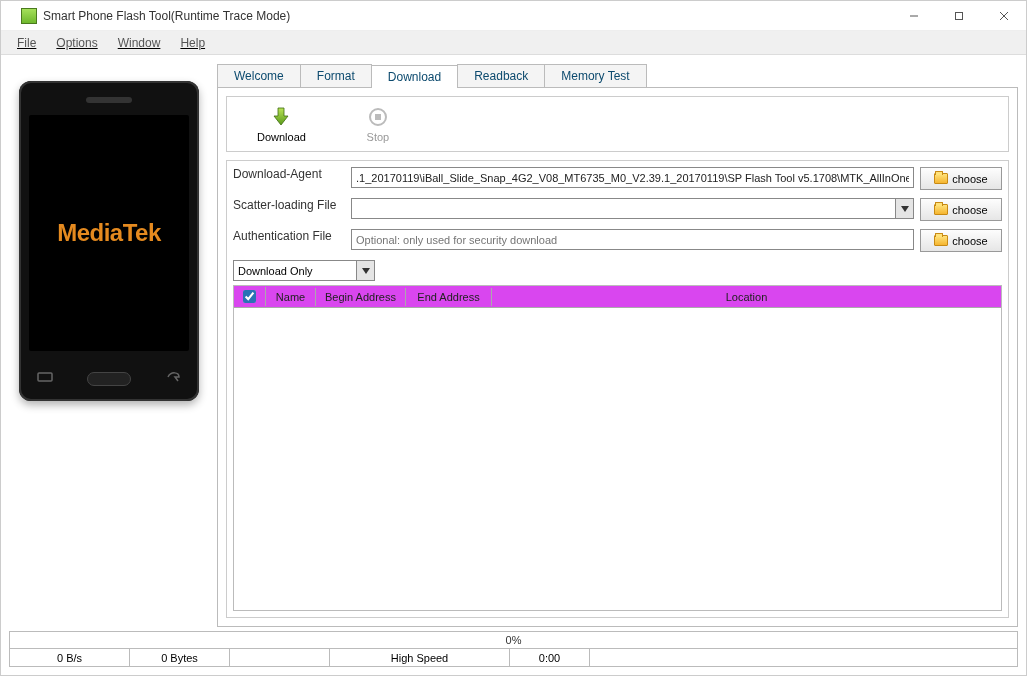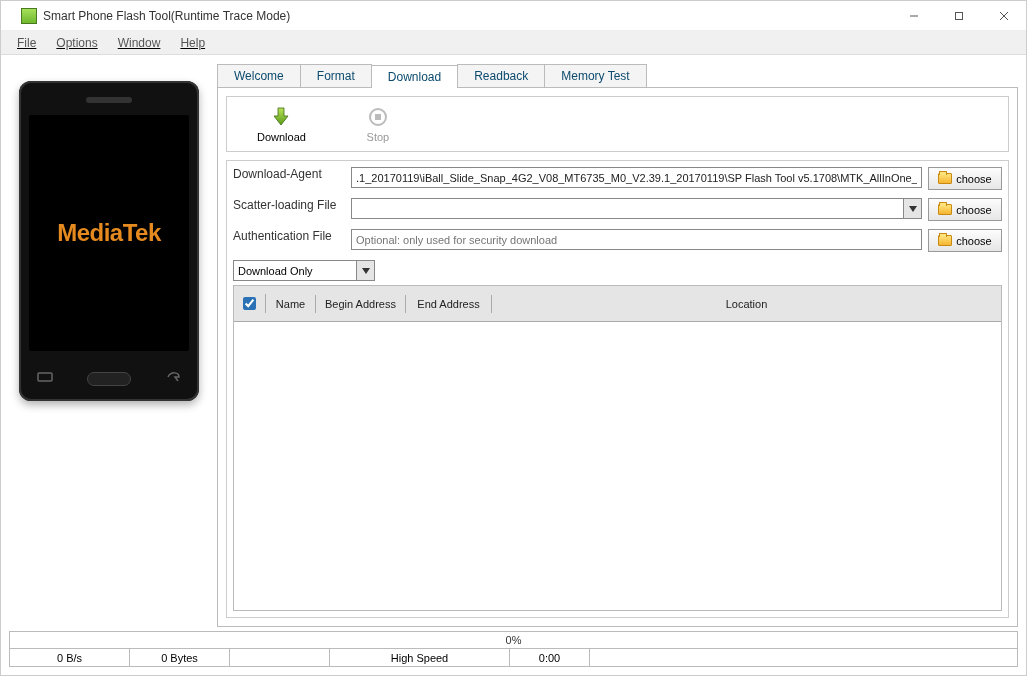--- a/index.html
+++ b/index.html
@@ -49,31 +49,31 @@
 .tool .ico { width: 24px; height: 24px; display: flex; align-items: center; justify-content: center; }
 
 
 .formbox { border: 1px solid #ccc; margin-top: 8px; padding: 6px; flex: 1; display: flex; flex-direction: column; min-height: 0; }
 .formrow { display: flex; align-items: flex-start; margin-bottom: 8px; gap: 6px; }
 .formrow .lbl { width: 112px; color: #333; }
 .txt { flex: 1; height: 21px; border: 1px solid #888; padding: 2px 4px; font-size: 11px; color: #222; background: #fff; }
 .txt.placeholder { color: #888; }
 .combo { flex: 1; height: 21px; border: 1px solid #888; background: #fff; display: flex; align-items: center; position: relative; }
 .combo .arrow { position: absolute; right: 0; top: 0; width: 18px; height: 100%; background: #e5e5e5; border-left: 1px solid #888; display: flex; align-items: center; justify-content: center; }
-.btn-choose { width: 74px; height: 23px; border: 1px solid #999; background: linear-gradient(#fdfdfd,#e6e6e6); display: flex; align-items: center; justify-content: center; gap: 4px; font-size: 11px; }
+.btn-choose { width: 82px; height: 23px; border: 1px solid #999; background: linear-gradient(#fdfdfd,#e6e6e6); display: flex; align-items: center; justify-content: center; gap: 4px; font-size: 11px; }
 .folder-ico { width: 14px; height: 11px; background: linear-gradient(#ffe27a,#f5b530); border: 1px solid #c88a13; border-radius: 1px; position: relative; }
 .folder-ico::before { content: ""; position: absolute; top: -3px; left: 0; width: 6px; height: 3px; background: #ffe27a; border: 1px solid #c88a13; border-bottom: none; border-radius: 1px 1px 0 0; }
 
 .mode-row { margin-bottom: 4px; }
 .mode-select { width: 142px; height: 21px; border: 1px solid #888; background: #fff; display: flex; align-items: center; padding-left: 4px; position: relative; font-size: 11px; }
 .mode-select .arrow { position: absolute; right: 0; top: 0; width: 18px; height: 100%; background: #e5e5e5; border-left: 1px solid #888; display: flex; align-items: center; justify-content: center; }
 
 
 .tablewrap { flex: 1; border: 1px solid #bbb; display: flex; flex-direction: column; min-height: 0; }
-.thead { display: flex; background: #e5e5e5; border-bottom: 1px solid #aaa; height: 36px; align-items: center; }
+.thead { display: flex; background: #d946ef; border-bottom: 1px solid #aaa; height: 22px; align-items: center; }
 .th { border-right: 1px solid #aaa; padding: 3px 6px; font-size: 11px; color: #222; display: flex; align-items: center; justify-content: center; }
 .th.check { width: 32px; }
 .th.name { width: 50px; }
 .th.begin { width: 90px; }
 .th.end { width: 86px; }
 .th.loc { flex: 1; border-right: none; }
 .tbody { flex: 1; background: #fff; }
 .chk { width: 13px; height: 13px; accent-color: #2a72b5; }
 
 

